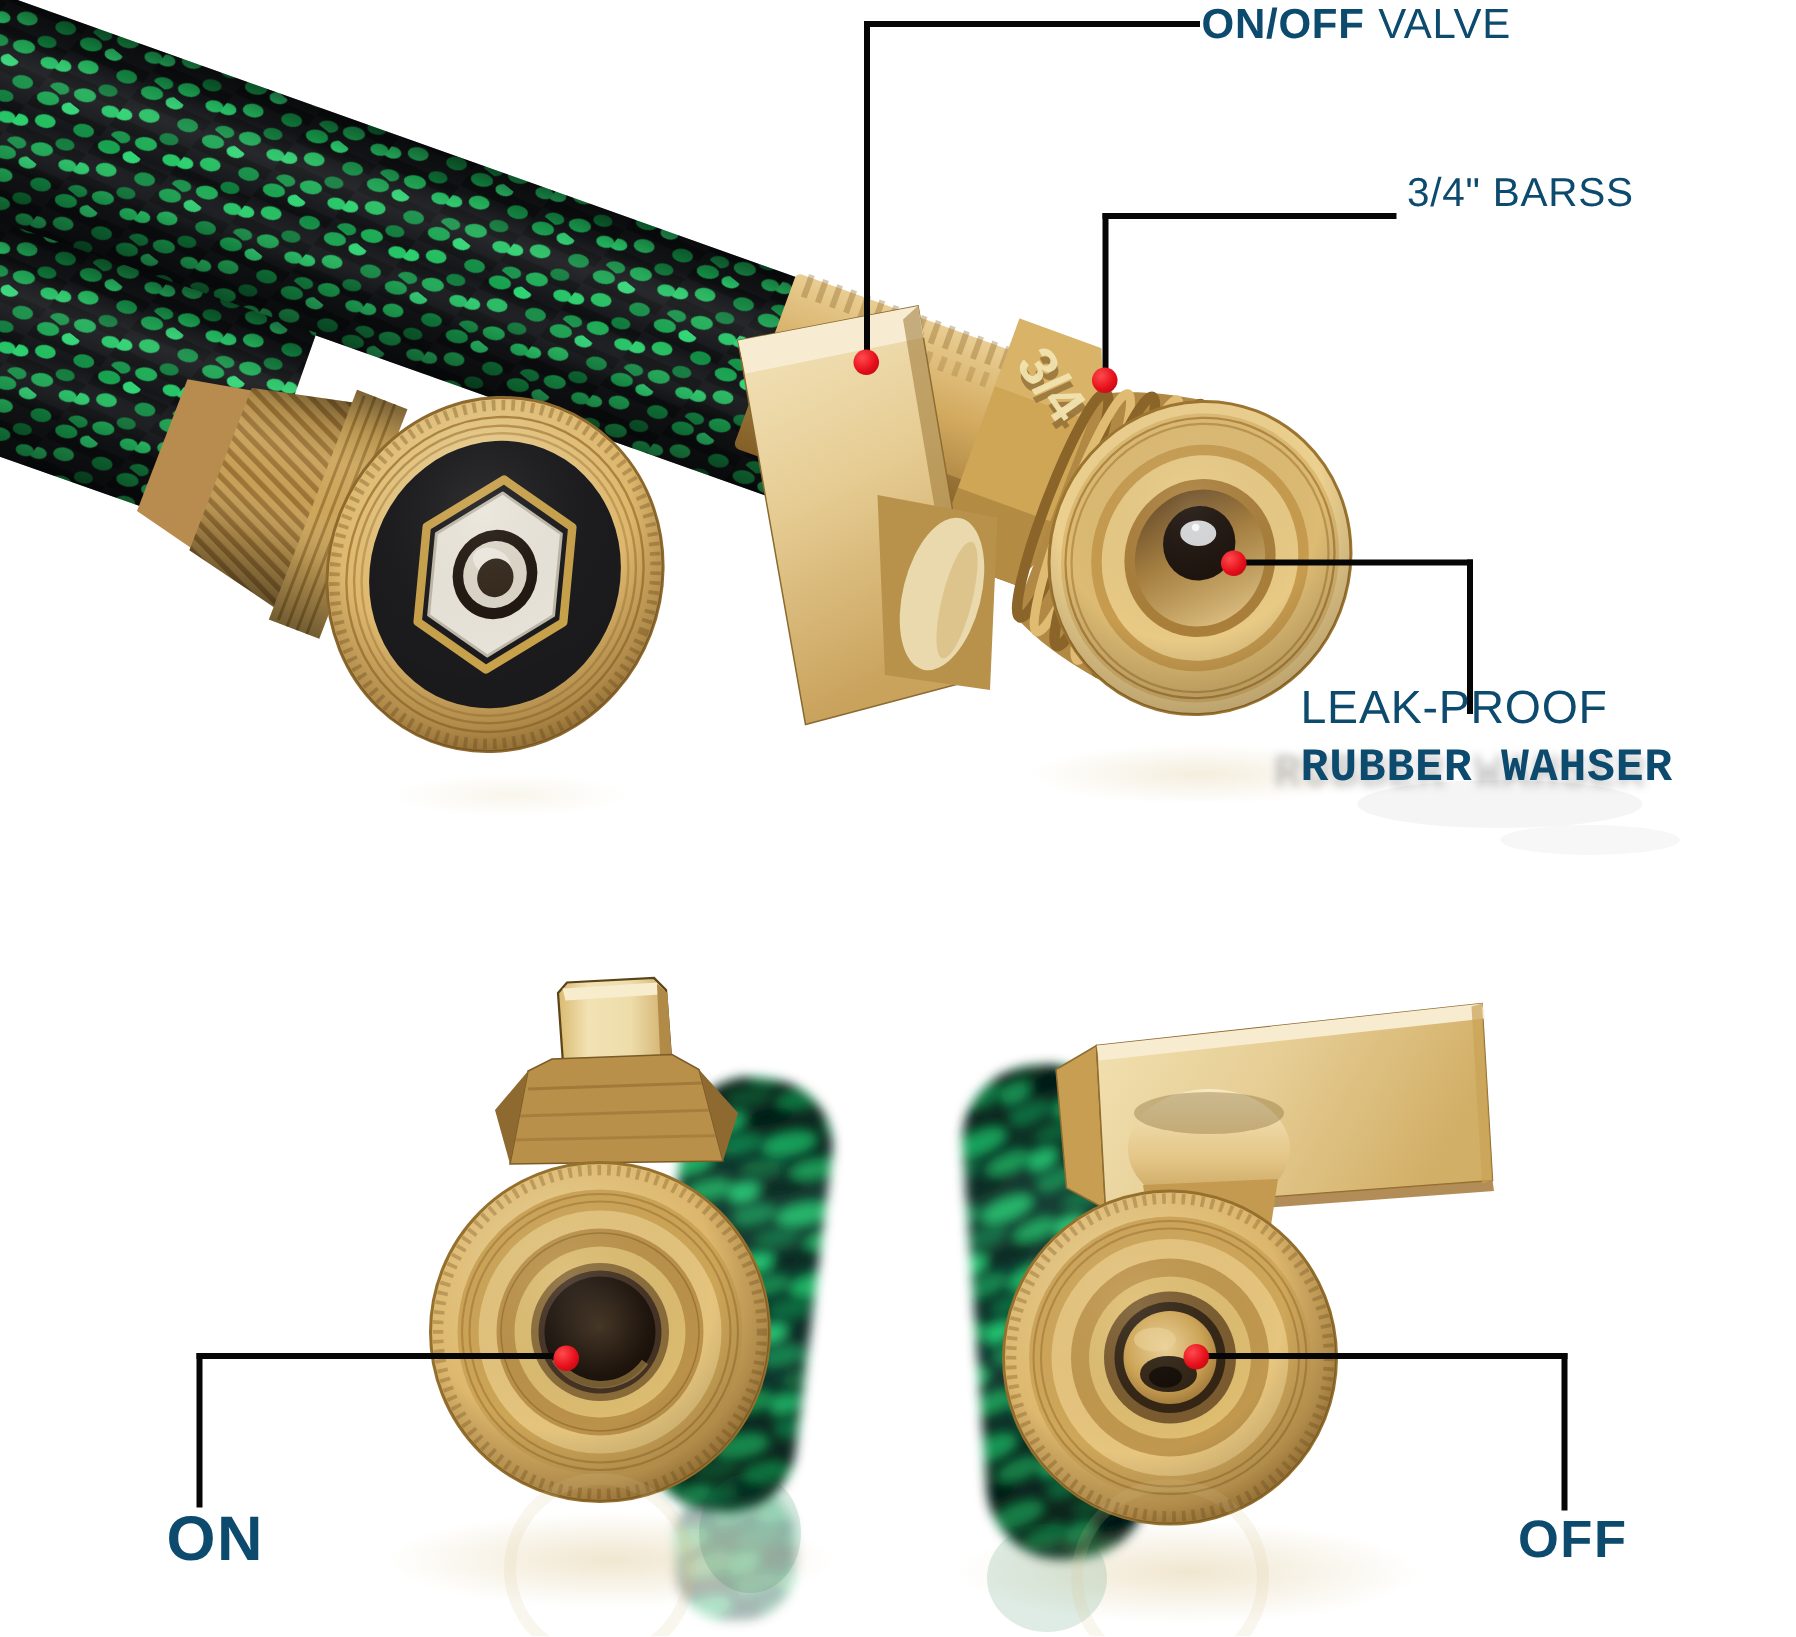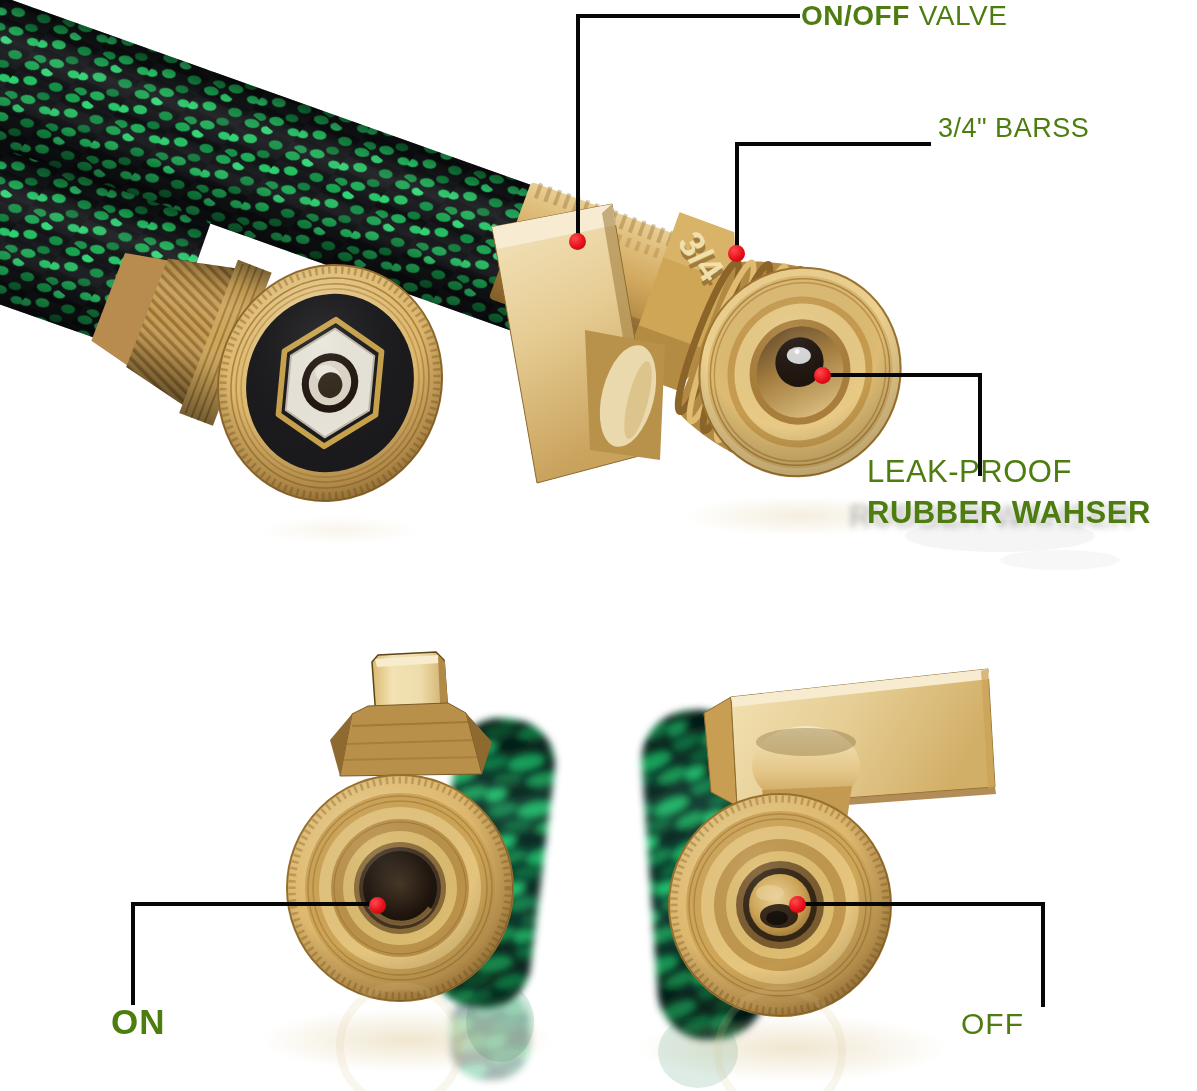--- a/index.html
+++ b/index.html
@@ -6,31 +6,32 @@
   .stage{
     position:relative;width:1197px;height:1091px;background:#ffffff;
     overflow:hidden;font-family:"Liberation Sans",sans-serif;
   }
   .stage svg{position:absolute;left:0;top:0;display:block;}
   .cline{position:absolute;background:#060606;}
   .dot{
     position:absolute;width:17px;height:17px;border-radius:50%;
     background:radial-gradient(circle at 35% 32%, #ff4a4e 0%, #e60f1a 55%, #a90812 100%);
   }
-  .label{position:absolute;color:#4d7c0f;white-space:nowrap;}
+  .label{position:absolute;color:#0c4a6e;white-space:nowrap;}
   .lbl-valve{left:801px;top:0px;font-size:28px;letter-spacing:.5px;}
   .lbl-valve .b{font-weight:bold;margin-right:9px;}
   .lbl-conn{left:938px;top:110px;font-size:27px;line-height:37px;letter-spacing:.5px;}
   .lbl-washer{left:867px;top:451px;font-size:31px;line-height:41px;letter-spacing:.5px;}
   .lbl-washer .ghost{
     font-weight:bold;
     text-shadow:-18px 4px 6px rgba(125,125,125,0.45);
+    font-family:Liberation Mono, monospace;
   }
-  .lbl-on{left:111px;top:1002px;font-size:35px;font-weight:bold;letter-spacing:1px;}
-  .lbl-off{left:961px;top:1007px;font-size:30px;font-weight:normal;letter-spacing:1px;}
+  .lbl-on{left:111px;top:1002px;font-size:42px;font-weight:bold;letter-spacing:1px;}
+  .lbl-off{left:1012px;top:1007px;font-size:35px;font-weight:bold;letter-spacing:1px;}
 </style>
 </head>
 <body>
 
 <div class="stage">
 
   <svg width="1197" height="1091" viewBox="0 0 1197 1091" xmlns="http://www.w3.org/2000/svg">
     <defs>
       <pattern id="braid" width="52" height="46" patternUnits="userSpaceOnUse" patternTransform="rotate(19)">
         <rect width="52" height="46" fill="#141619"></rect>

